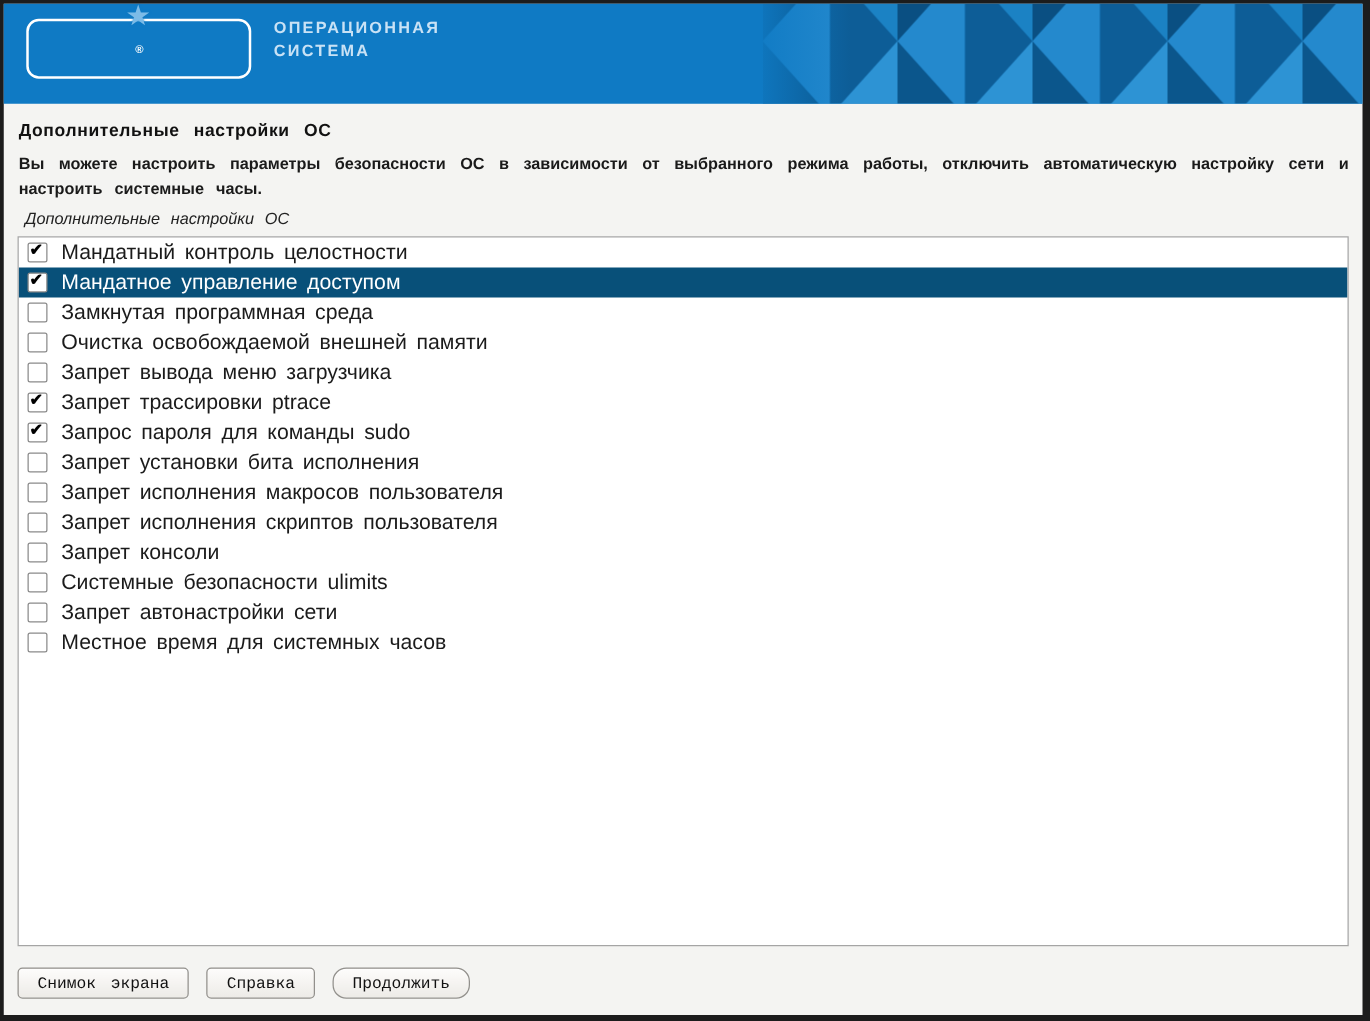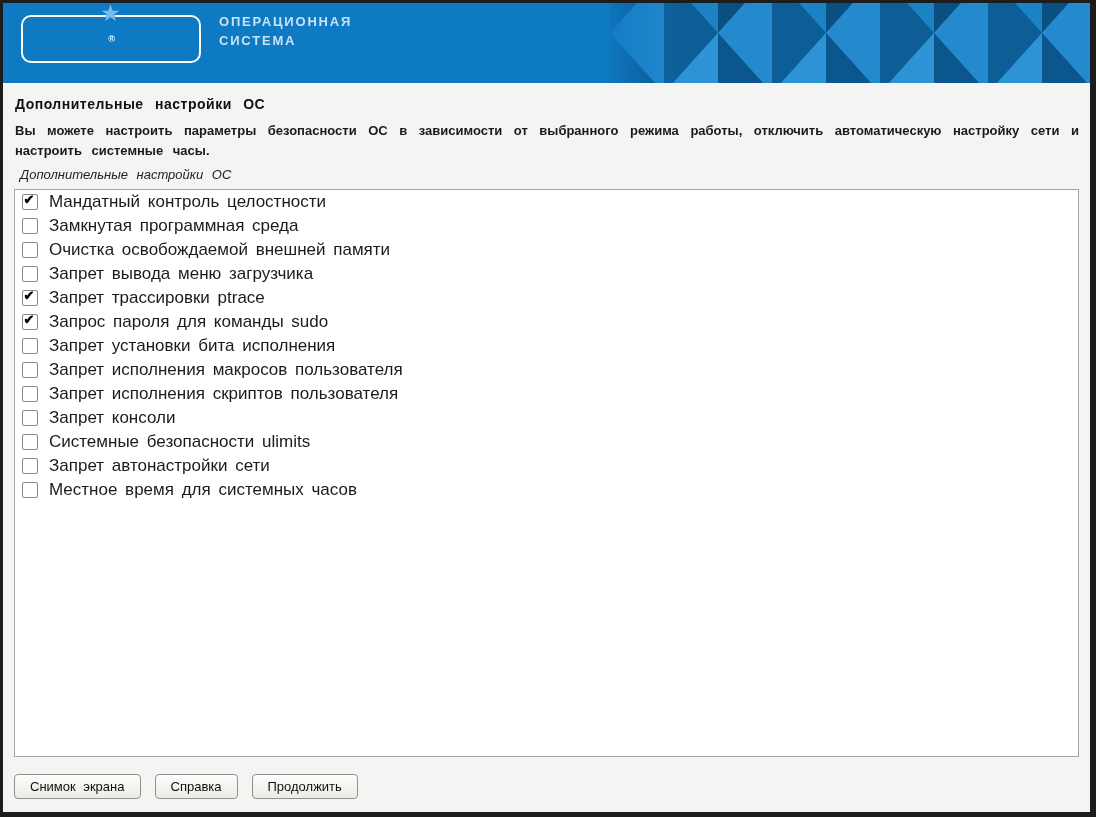--- a/index.html
+++ b/index.html
@@ -87,29 +87,29 @@
     position:absolute; left:0.5px; top:-3px;
     font-size:13px; color:#000; font-weight:bold;
   }
 
   
   .footer {
     flex:1; display:flex; align-items:flex-start;
     padding:17px 11px 0 11px;
   }
   .btn {
-    font-family:Liberation Sans, sans-serif;
+    font-family:Liberation Mono, monospace;
     font-size:13px; color:#111;
     background:linear-gradient(#fdfcfb,#edebe7);
     border:1px solid #92908c; border-radius:4px;
     padding:4px 15px; word-spacing:4px;
     box-shadow:0 1px 0 rgba(255,255,255,.6) inset;
   }
   .btn + .btn { margin-left:14px; }
-  .btn-continue { margin-left:auto; }
+  .btn-continue { margin-left:auto;border-radius:11px; }
 </style>
 </head>
 <body>
 
 <div class="window">
 
   <div class="header">
     <svg class="header-pattern" width="480" height="80" viewBox="0 0 480 80" preserveAspectRatio="none">
       <defs>
         <pattern id="tri" width="108" height="84" patternUnits="userSpaceOnUse">
@@ -140,20 +140,24 @@
   <div class="content">
     <div class="page-title">Дополнительные настройки ОС</div>
     <div class="page-desc">Вы можете настроить параметры безопасности ОС в зависимости от выбранного режима работы, отключить автоматическую настройку сети и настроить системные часы.</div>
     <div class="list-label">Дополнительные настройки ОС</div>
 
     <div class="listbox">
         <div class="option-row checked">
       <span class="checkbox"></span>
       <span>Мандатный контроль целостности</span>
     </div>
+        <div class="option-row checked selected">
+      <span class="checkbox"></span>
+      <span>Мандатное управление доступом</span>
+    </div>
         <div class="option-row">
       <span class="checkbox"></span>
       <span>Замкнутая программная среда</span>
     </div>
         <div class="option-row">
       <span class="checkbox"></span>
       <span>Очистка освобождаемой внешней памяти</span>
     </div>
         <div class="option-row">
       <span class="checkbox"></span>

